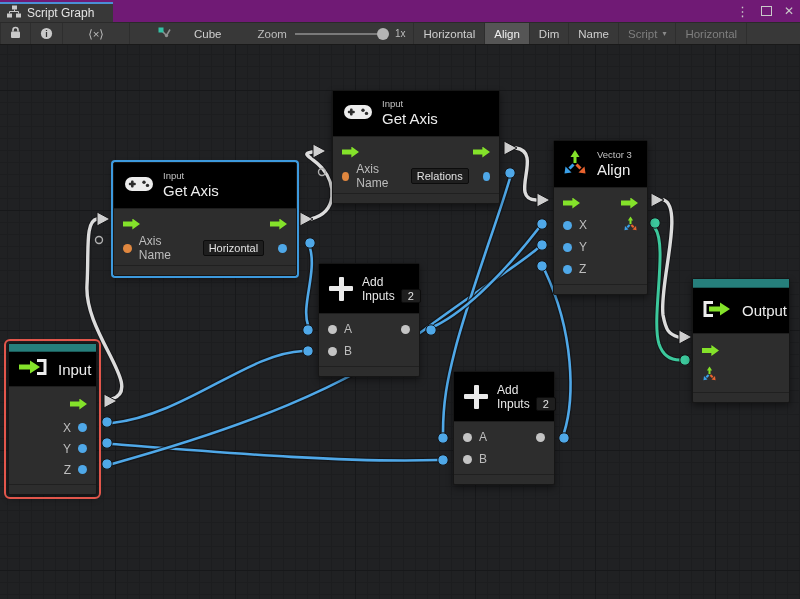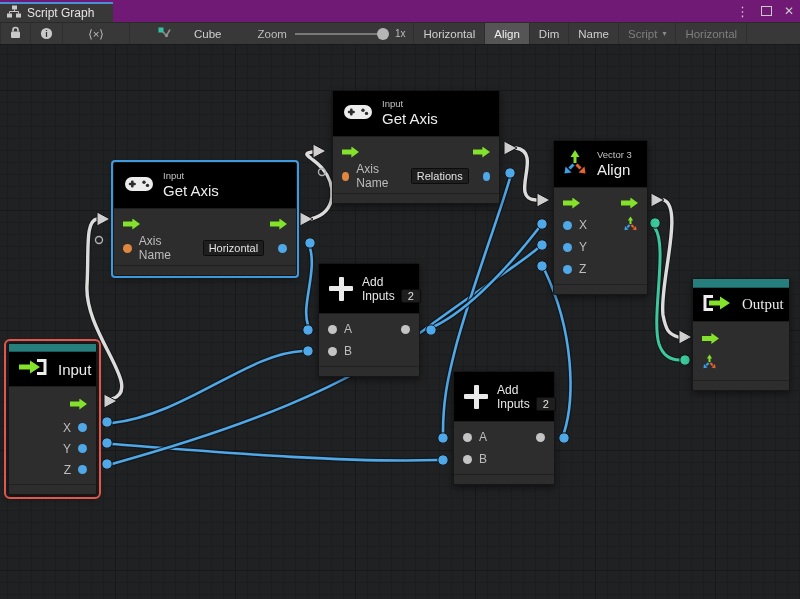--- a/index.html
+++ b/index.html
@@ -406,21 +406,21 @@
           <span class="spacer"></span>
           <span class="plabel">Z</span>
           <span class="dot blue"></span>
         </div>
       </div>
       <div class="nfoot"></div>
     </div>
 
     <div class="node" style="left:692px;top:233px;width:98px;">
       <div class="tealbar" style="height:8px;"></div>
-      <div class="nhead" style="height:34px;padding:4px 8px;font-family:Liberation Serif, serif;">
+      <div class="nhead" style="height:46px;padding:4px 8px;">
         <span>
           <svg width="32" height="18" viewBox="0 0 32 18">
               <path d="M12 2.5 H4 V15.5 H12" fill="none" stroke="#ededed" stroke-width="3"></path>
               <polygon points="8,6.5 19,6.5 19,2.5 29,9 19,15.5 19,11.5 8,11.5" fill="#84e22a"></polygon>
             </svg>
         </span>
         <span class="ntitle">Output</span>
       </div>
       <div class="nbody">
         <div class="nrow" style="height:25px;">

